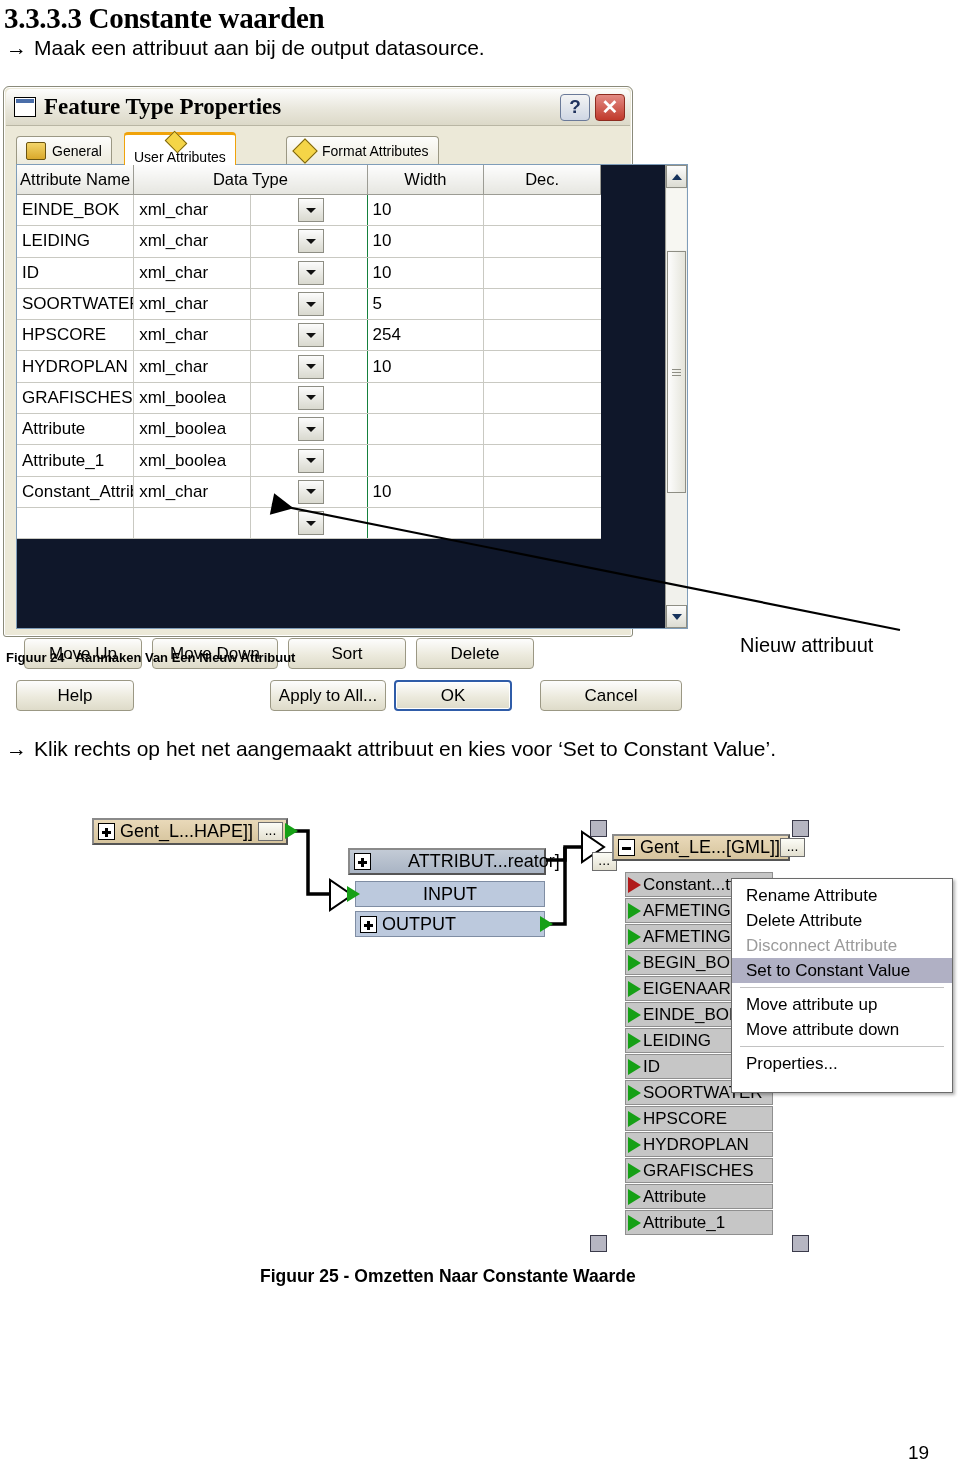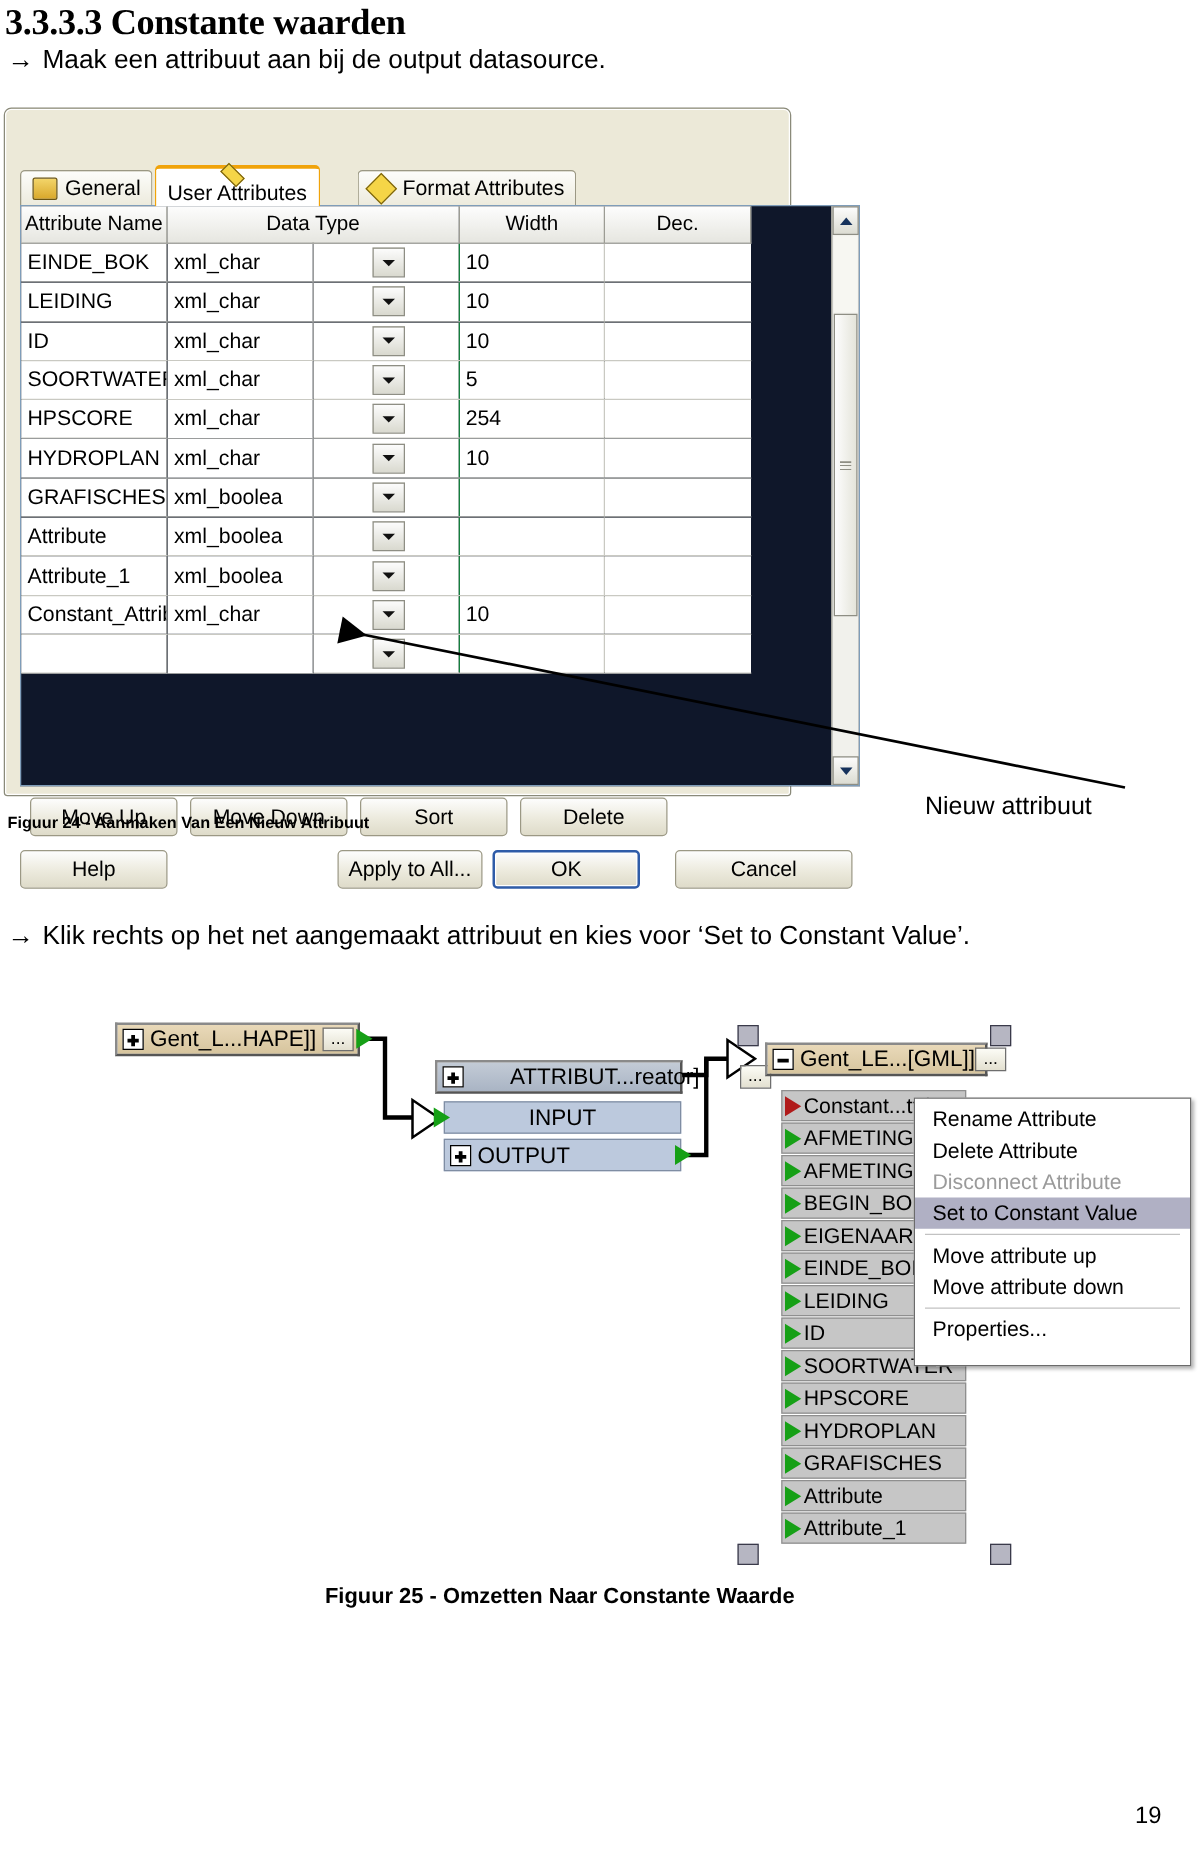--- a/index.html
+++ b/index.html
@@ -87,21 +87,21 @@
   
   #tabstrip{
     position:absolute;left:12px;top:45px;width:606px;height:33px;
   }
   .tab{
     position:absolute;top:4px;height:29px;
     background:linear-gradient(#fdfdfb,#eceadc);
     border:1px solid #9b9884;border-bottom:none;
     border-radius:4px 4px 0 0;
     display:flex;align-items:center;padding:0 9px;
-    font-size:17px;white-space:nowrap;box-sizing:border-box;
+    font-size:14px;white-space:nowrap;box-sizing:border-box;
   }
   .tab.active{
     top:0;height:33px;background:#ffffff;
     border-color:#f0a30a;border-top:3px solid #f0a30a;
     z-index:3;font-weight:normal;
   }
   .tab .tabicon{width:18px;height:16px;margin-right:6px;flex:none;}
   .ic-general{
     background:
       linear-gradient(#f3d56a,#d9a82b);
@@ -258,20 +258,30 @@
 <div class="page">
 
   <div id="doc-heading">3.3.3.3 Constante waarden</div>
 
   <div id="instr-1">
     <span class="arrow-glyph">→</span><span>Maak een attribuut aan bij de output datasource.</span>
   </div>
 
   <div id="ftp-dialog">
 
+    <div id="titlebar">
+      <div id="win-icon"></div>
+      <div id="title-text">Feature Type Properties</div>
+      <div class="titlebtn" id="help-btn">
+        <span>?</span>
+      </div>
+      <div class="titlebtn" id="close-btn">
+        <span>✕</span>
+      </div>
+    </div>
 
     <div id="tabstrip">
       <div class="tab" style="left:0px;">
         <span class="tabicon ic-general"></span>
         <span>General</span>
       </div>
       <div class="tab active" style="left:108px;flex-direction:column;">
         <span class="ic-diamond"></span>
         <span>User Attributes</span>
       </div>

